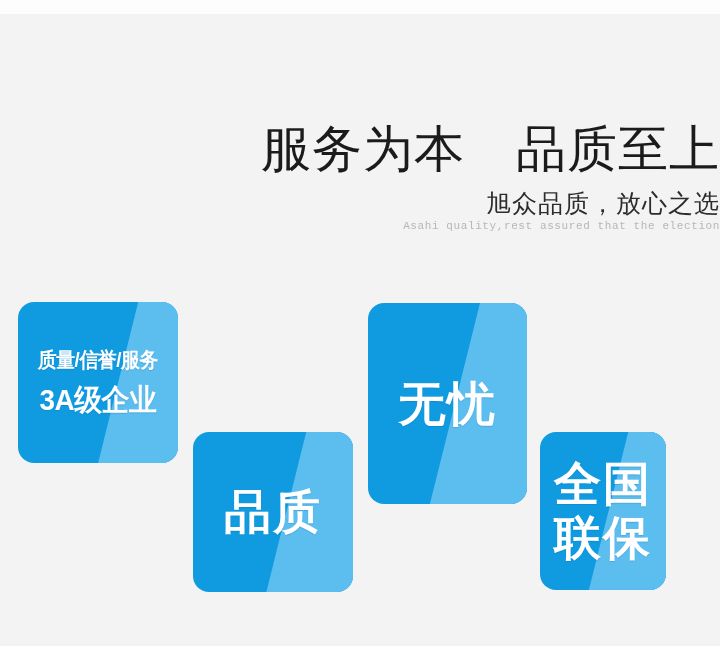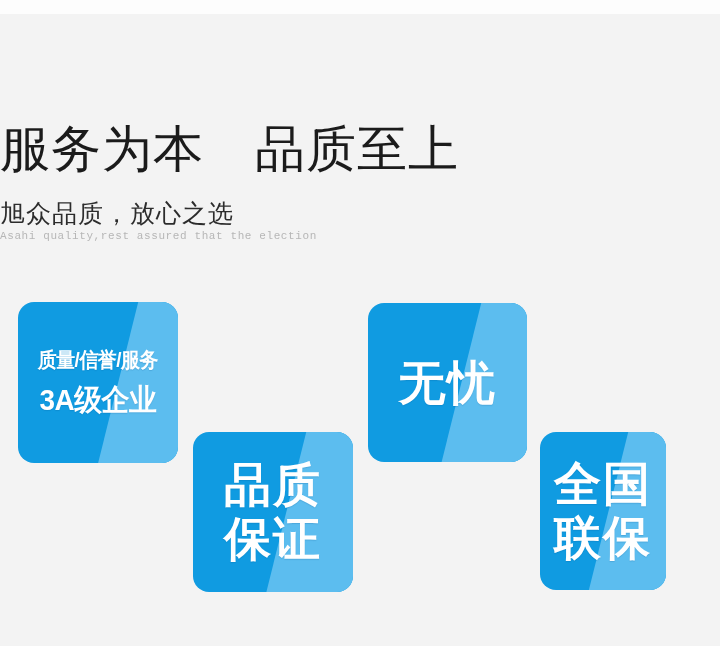--- a/index.html
+++ b/index.html
@@ -40,33 +40,33 @@
     height: 14px;
     background: #fdfdfd;
   }
 
   
   #header {
     position: absolute;
     left: 0;
     top: 118px;
     width: 720px;
-    text-align: left;
+    text-align: right;
   }
   #main-title {
     font-family: "Liberation Sans", sans-serif;
     font-size: 50px;
     line-height: 62px;
     font-weight: 300;
     color: #1b1b1b;
     letter-spacing: 1px;
     white-space: pre;
   }
   #sub-title {
-    margin-top: 19px;
+    margin-top: 9px;
     font-family: "Liberation Serif", serif;
     font-size: 25px;
     line-height: 30px;
     font-weight: 400;
     color: #2c2c2c;
     letter-spacing: 1px;
   }
   #sub-title-en {
     font-family: "Liberation Mono", monospace;
     font-size: 11px;
@@ -135,21 +135,21 @@
   #badge-quality { left: 193px; top: 432px; width: 160px; height: 160px; }
   #badge-quality .stripe { left: 74%; }
   #badge-quality .badge-line {
     font-size: 47px;
     line-height: 54px;
     letter-spacing: 2px;
     text-align: center;
   }
 
   
-  #badge-service { left: 368px; top: 303px; width: 159px; height: 159px; }
+  #badge-service { left: 368px; top: 303px; width: 159px; height: 201px; }
   #badge-service .stripe { left: 74%; }
   #badge-service .badge-line {
     font-size: 47px;
     line-height: 54px;
     letter-spacing: 2px;
   }
 
   
   #badge-warranty { left: 540px; top: 432px; width: 126px; height: 158px; }
   #badge-warranty .stripe { left: 74%; }
@@ -177,21 +177,20 @@
     <div class="badge-content">
       <div class="badge-line line-small">质量/信誉/服务</div>
       <div class="badge-line line-big">3A级企业</div>
     </div>
   </div>
 
   <div class="badge" id="badge-quality">
     <div class="stripe"></div>
     <div class="badge-content">
       <div class="badge-line">品质</div>
-      <div class="badge-line">保证</div>
     </div>
   </div>
 
   <div class="badge" id="badge-service">
     <div class="stripe"></div>
     <div class="badge-content">
       <div class="badge-line">无忧</div>
     </div>
   </div>
 

